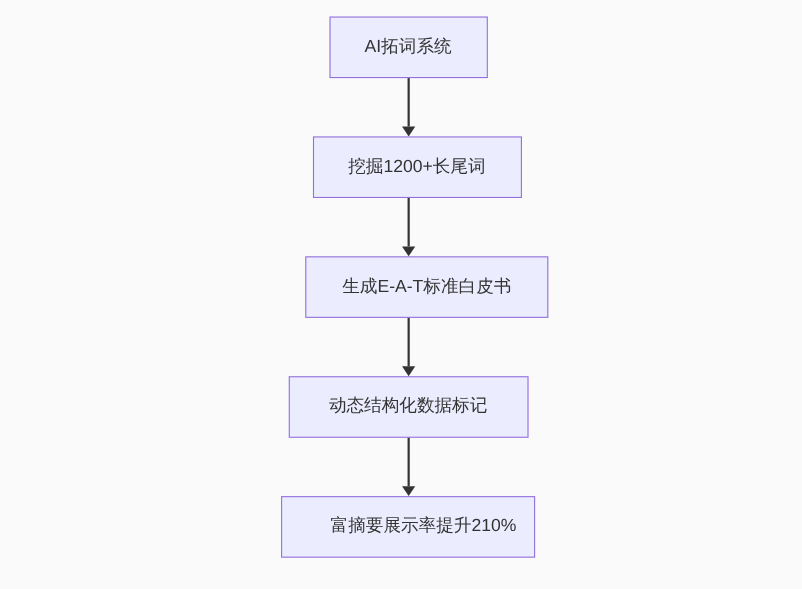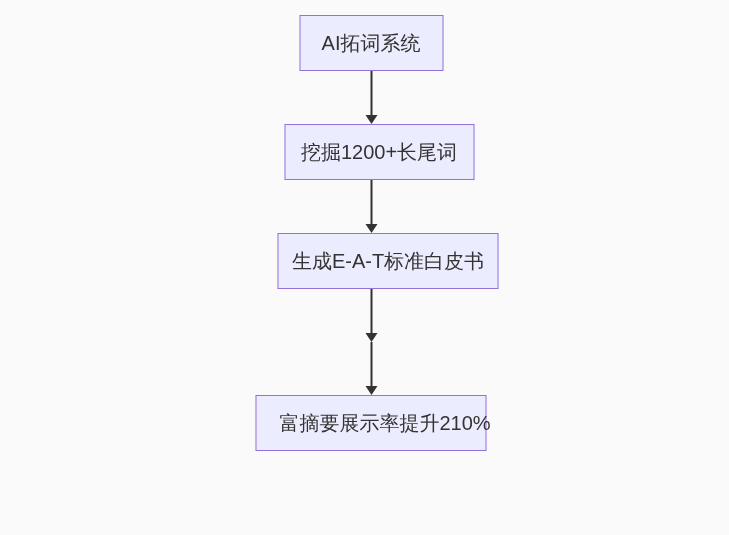--- a/index.html
+++ b/index.html
@@ -24,21 +24,21 @@
     box-sizing: border-box;
     height: 56px;
     background: var(--node-fill, #ececff);
     border: 1px solid var(--node-border, #9370db);
     display: flex;
     align-items: center;
     justify-content: center;
     flex: none;
   }
   .node-label {
-    font-size: 20px;
+    font-size: 16px;
     color: var(--text-color, #333333);
     white-space: nowrap;
     line-height: 1;
   }
   
   .node-0 { width: 144px; }
   .node-1 { width: 190px; margin-left: 16px; }
   .node-2 { width: 221px; margin-left: 34px; }
   .node-3 { width: 218px; }
   .node-4 { width: 231px; padding-left: 28px; }
@@ -80,20 +80,23 @@
       <div class="arrow-line"></div>
       <div class="arrow-head"></div>
     </div>
     <div class="node node-2">
       <span class="node-label">生成E-A-T标准白皮书</span>
     </div>
     <div class="arrow">
       <div class="arrow-line"></div>
       <div class="arrow-head"></div>
     </div>
+    <div class="node node-3">
+      <span class="node-label">动态结构化数据标记</span>
+    </div>
     <div class="arrow">
       <div class="arrow-line"></div>
       <div class="arrow-head"></div>
     </div>
     <div class="node node-4">
       <span class="node-label">富摘要展示率提升210%</span>
     </div>
   </div>
 
 </body></html>

